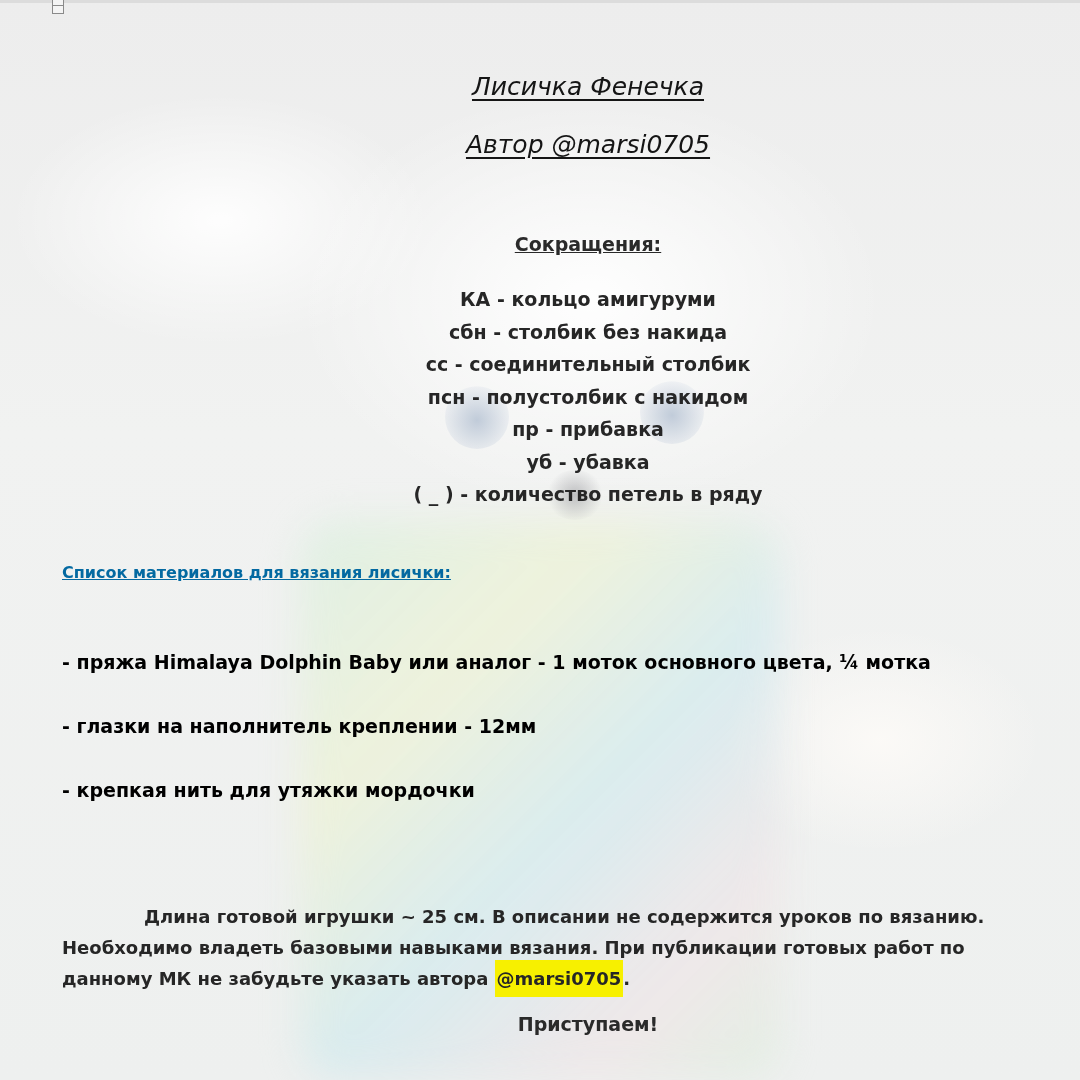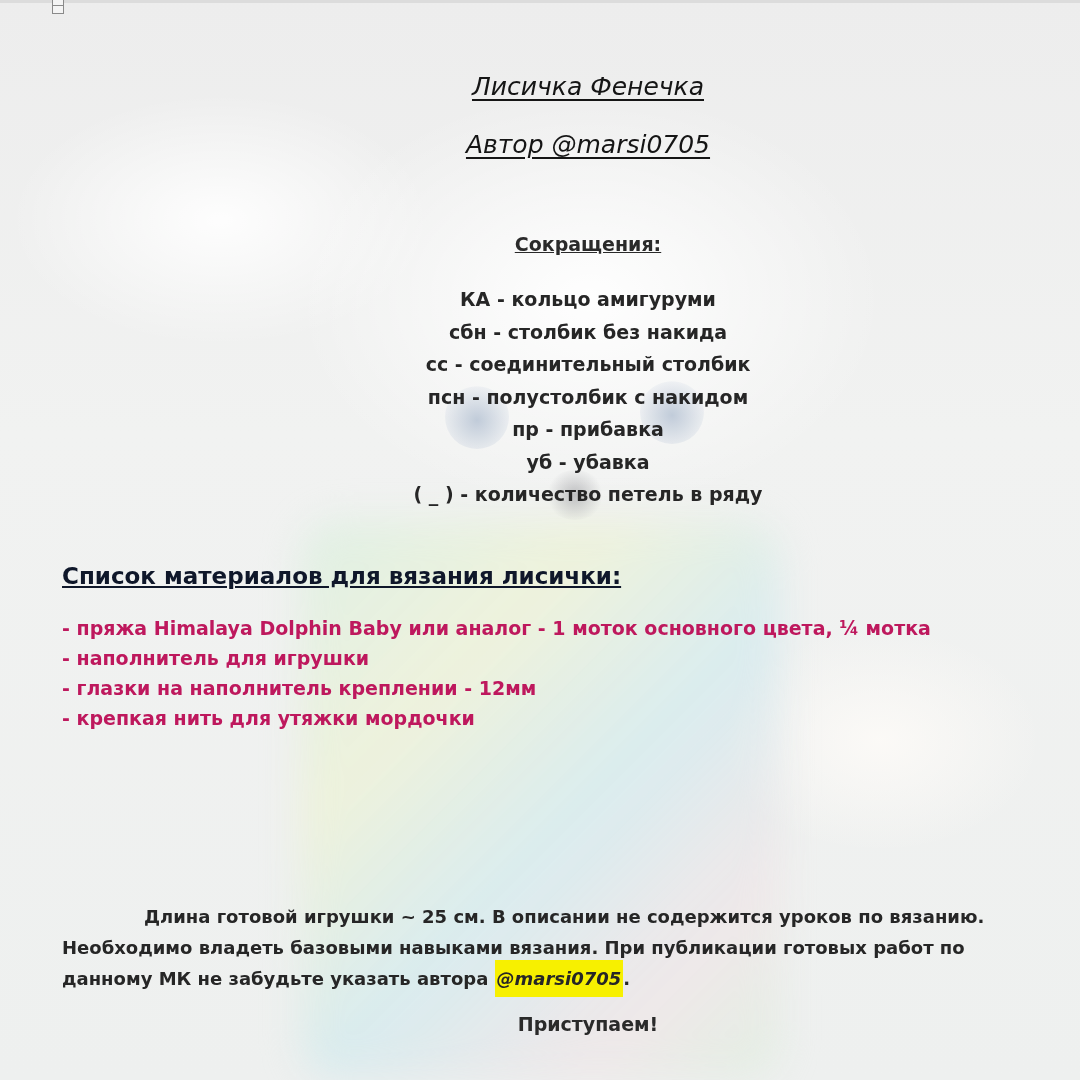--- a/index.html
+++ b/index.html
@@ -33,29 +33,29 @@
   .page { position: absolute; inset: 0; }
   .title { position: absolute; left: 0; width: 1176px; text-align: center; font-style: italic;
     font-size: 25px; text-decoration: underline; text-underline-offset: 4px; color: #151515; }
   .t1 { top: 72px; }
   .t2 { top: 130px; }
   .abbr-head { position: absolute; left: 0; width: 1176px; top: 233px; text-align: center;
     font-size: 19px; font-weight: bold; text-decoration: underline; color: #2a2a2a; }
   .abbr-list { position: absolute; left: 0; width: 1176px; top: 283px; text-align: center; }
   .abbr-list div { font-size: 19px; font-weight: bold; line-height: 32.5px; color: #262626; }
 
-  .mat-head { position: absolute; left: 62px; top: 563px; font-size: 23px; font-weight: bold;
-    text-decoration: underline; color: #0f172a; }
+  .mat-head { position: absolute; left: 62px; top: 563px; font-size: 16px; font-weight: bold;
+    text-decoration: underline; color: #0369a1; }
   .mat-list { position: absolute; left: 62px; top: 613px; width: 960px; }
-  .mat-list div { font-size: 19px; font-weight: bold; line-height: 30px; color: #be185d; white-space: nowrap; }
+  .mat-list div { font-size: 19px; font-weight: bold; line-height: 30px; color: #000000; white-space: nowrap; margin-top: 34px; }
 
   .para { position: absolute; left: 62px; top: 901px; width: 1000px; font-size: 18px; font-weight: bold;
     line-height: 31px; color: #262626; }
   .para .indent { display: inline-block; width: 82px; }
-  .hl { background: #f7f000; padding: 8px 2px; font-style: italic; }
+  .hl { background: #f7f000; padding: 8px 2px; }
   .go { position: absolute; left: 0; width: 1176px; top: 1013px; text-align: center;
     font-size: 19px; font-weight: bold; color: #2a2a2a; }
 </style>
 </head>
 <body>
 
 <div class="bg">
   <div class="wash"></div>
   <div class="scarf"></div>
   <div class="eye" style="left:445px; top:385px;"></div>
@@ -76,21 +76,20 @@
     <div>сс - соединительный столбик</div>
     <div>псн - полустолбик с накидом</div>
     <div>пр - прибавка</div>
     <div>уб - убавка</div>
     <div>( _ ) - количество петель в ряду</div>
   </div>
 
   <div class="mat-head">Список материалов для вязания лисички:</div>
   <div class="mat-list">
     <div>- пряжа Himalaya Dolphin Baby или аналог - 1 моток основного цвета, ¼ мотка</div>
-    <div>- наполнитель для игрушки</div>
     <div>- глазки на наполнитель креплении - 12мм</div>
     <div>- крепкая нить для утяжки мордочки</div>
   </div>
 
   <div class="para">
     <div><span class="indent"></span><span>Длина готовой игрушки ~ 25 см. В описании не содержится уроков по вязанию.</span></div>
     <div>Необходимо владеть базовыми навыками вязания. При публикации готовых работ по</div>
     <div><span>данному МК не забудьте указать автора </span><span class="hl">@marsi0705</span><span>.</span></div>
   </div>
 

